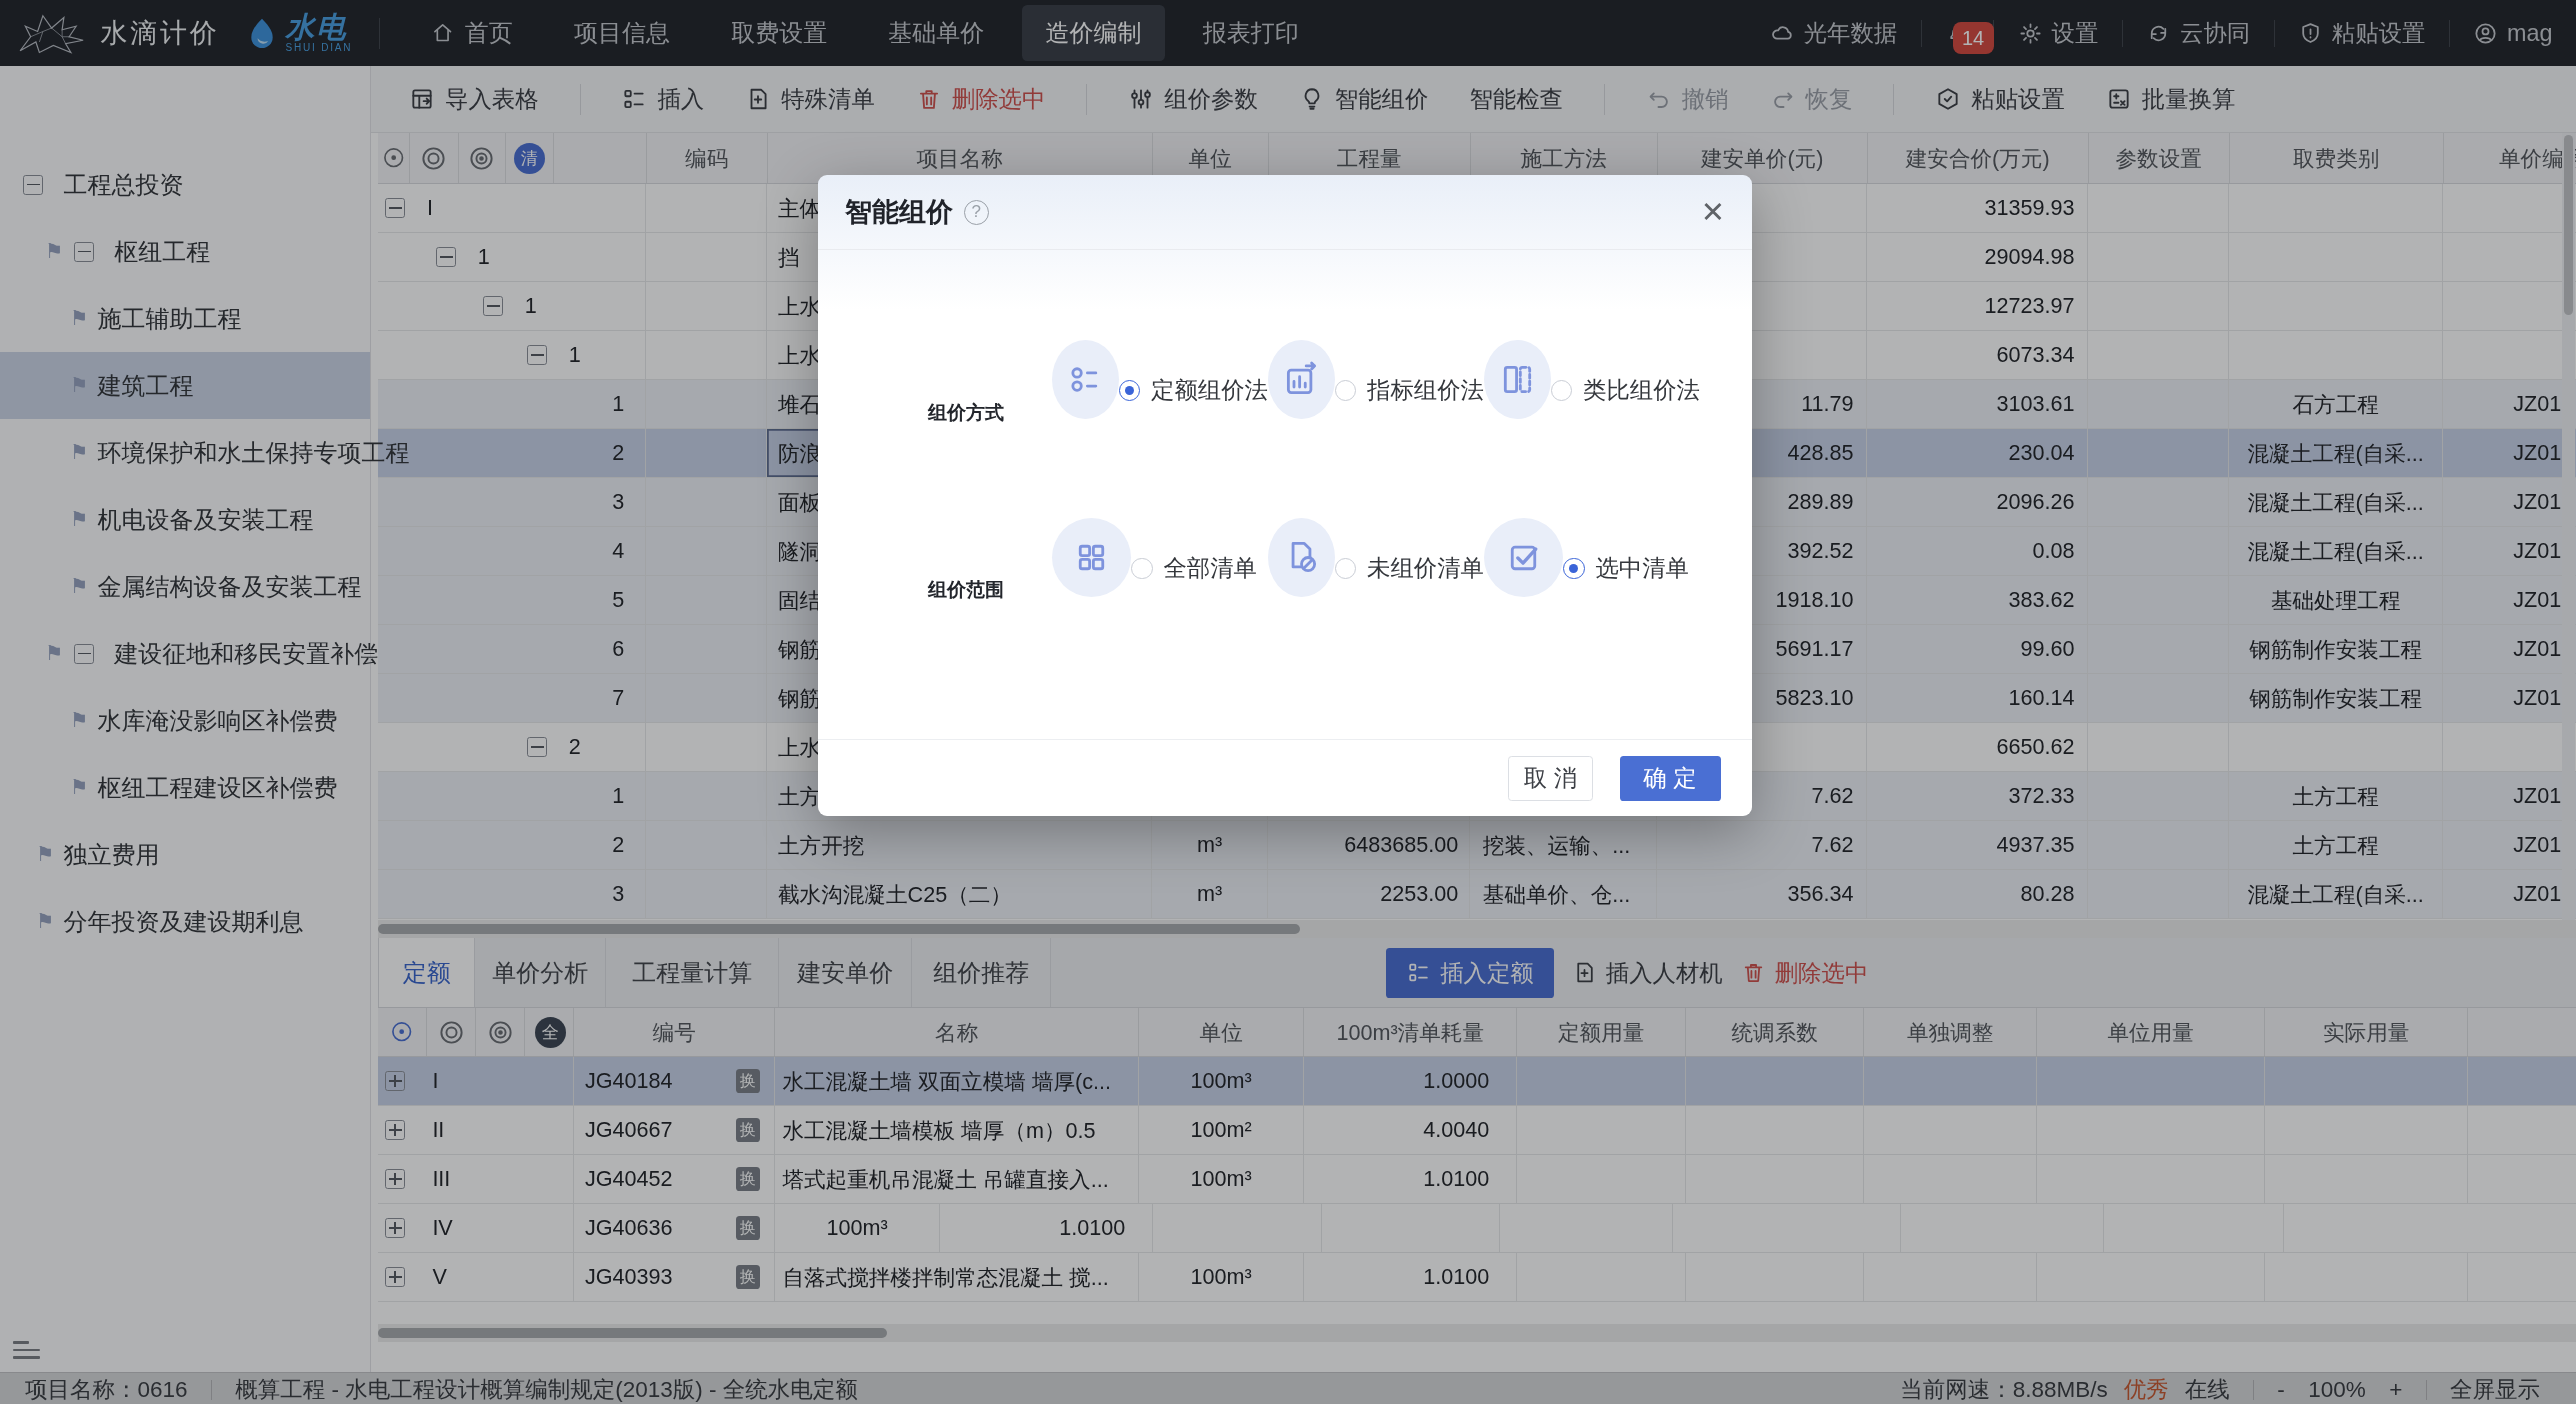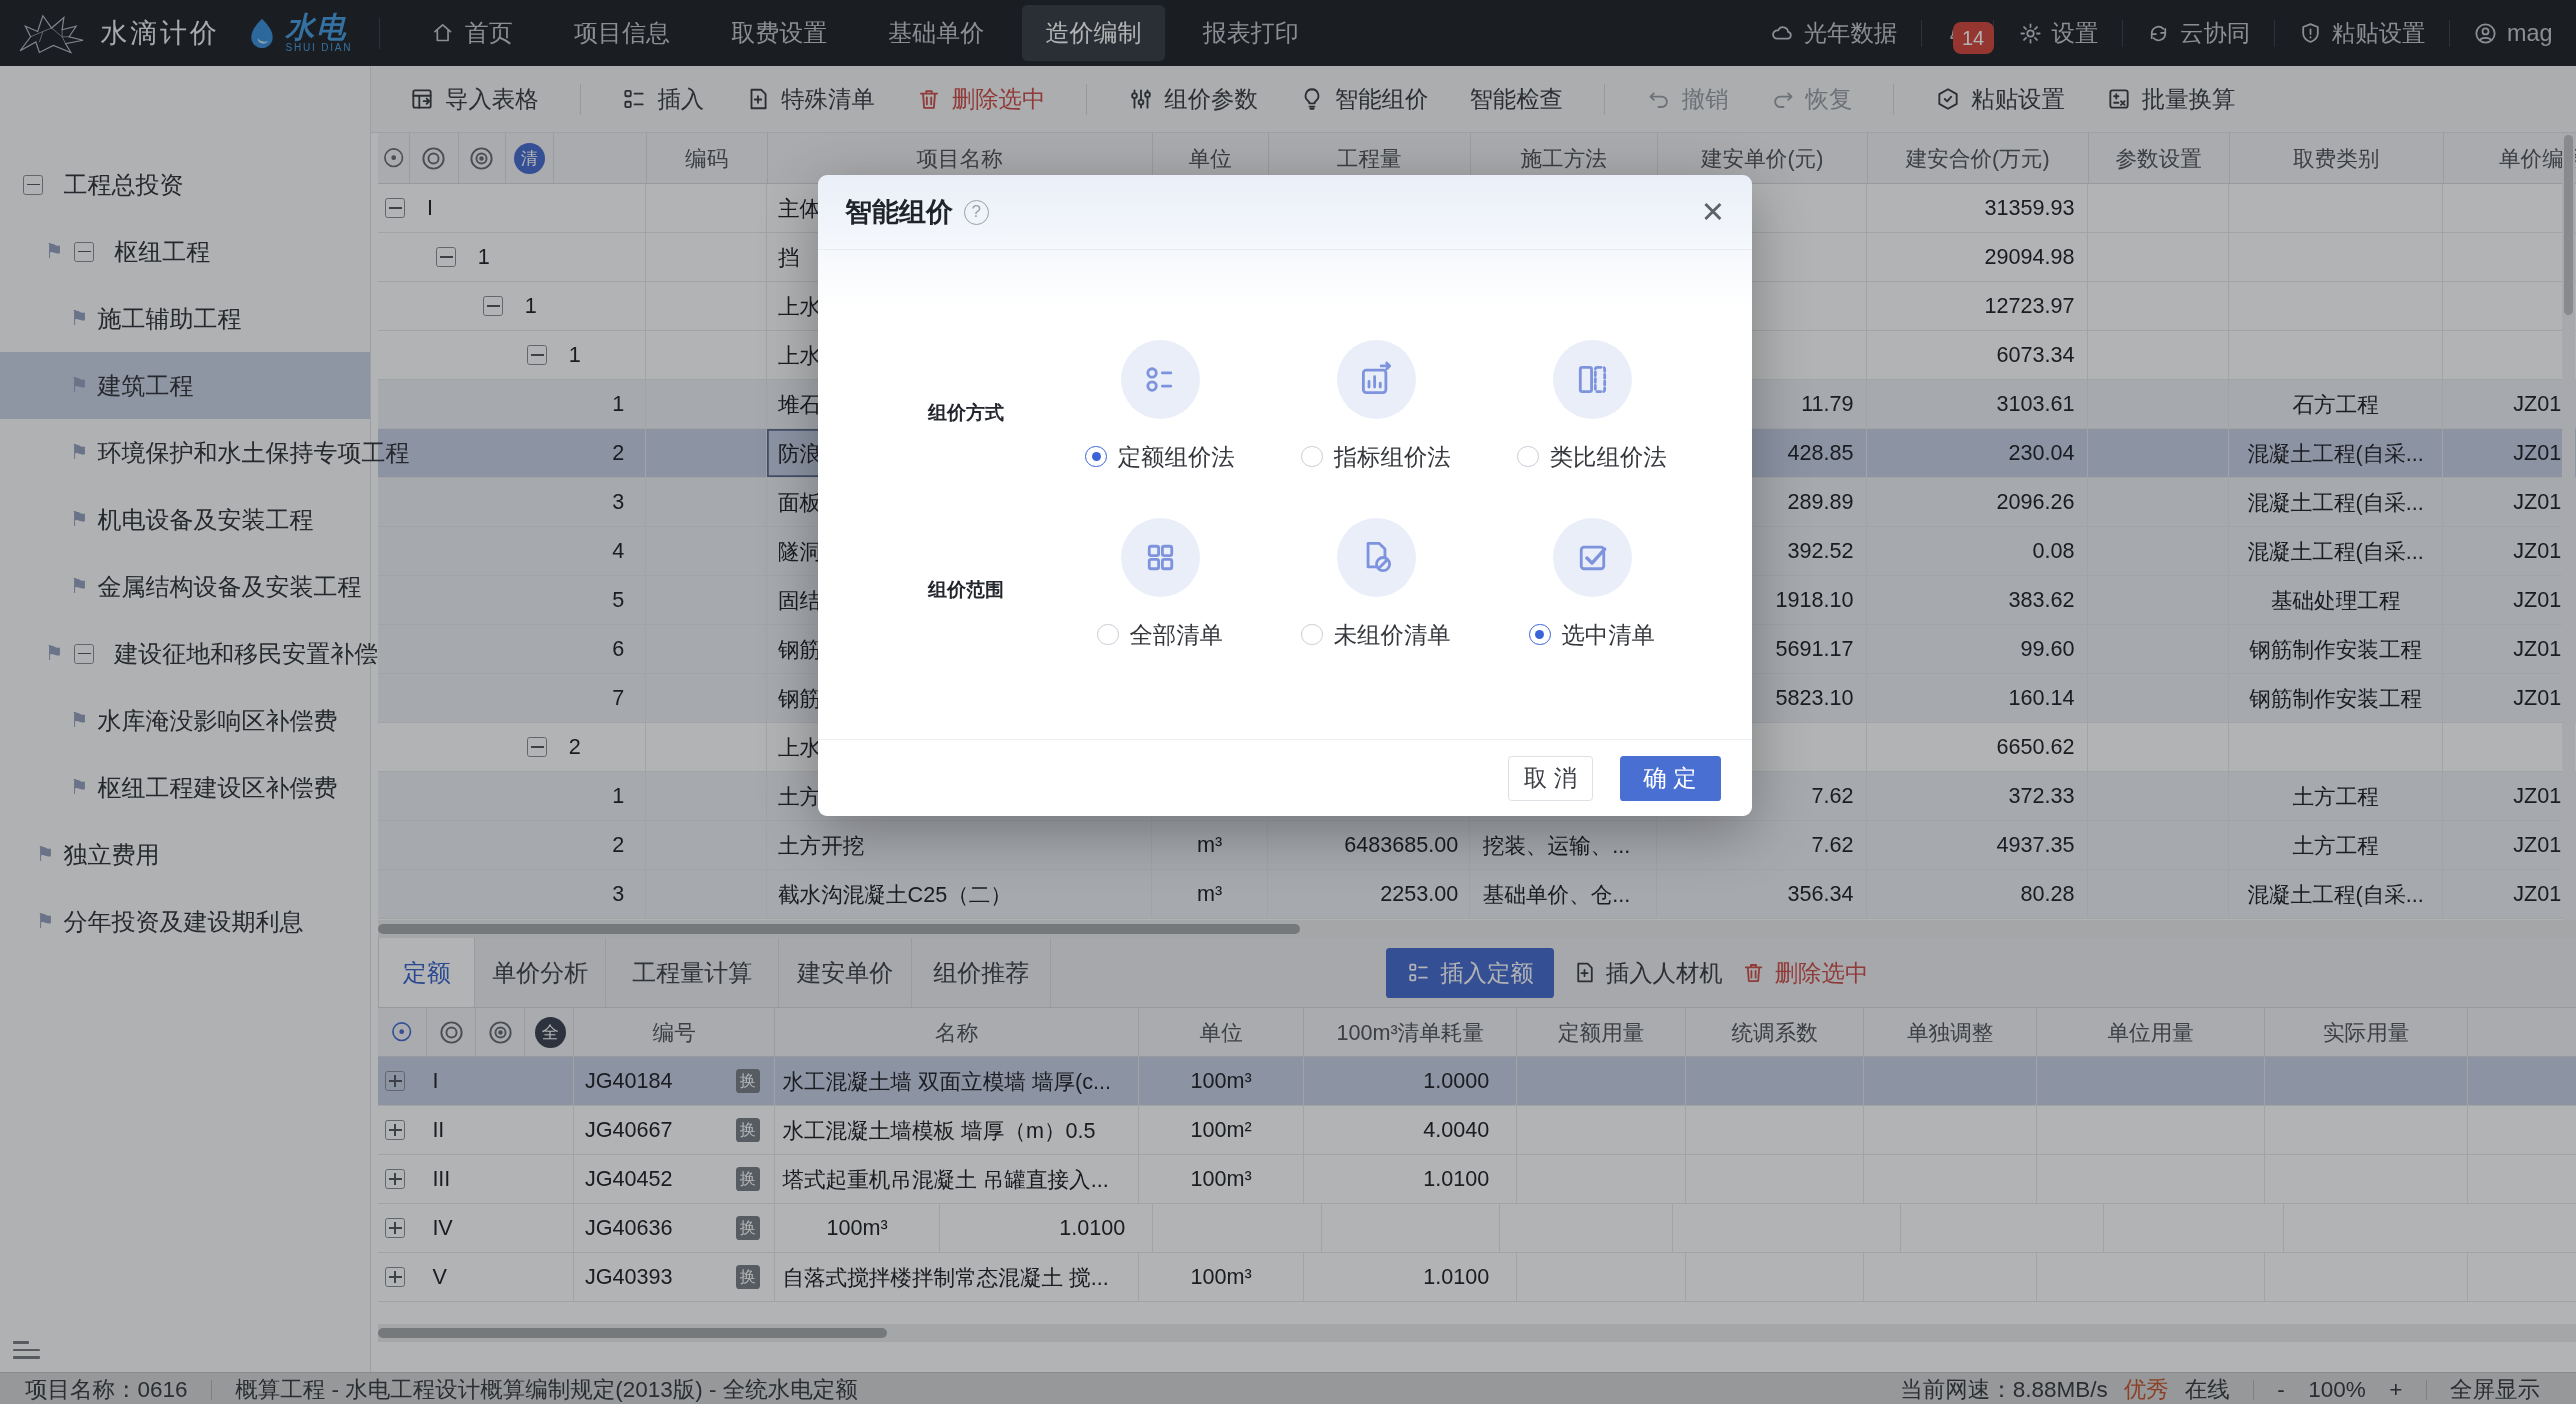--- a/index.html
+++ b/index.html
@@ -101,21 +101,21 @@
   .overlay{position:absolute;inset:0;background:rgba(8,10,14,0.31);z-index:40;}
   .modal{position:absolute;left:818px;top:175px;width:934px;height:641px;border-radius:9px;z-index:50;
          background:linear-gradient(180deg,#e9eff8 0%,#ffffff 135px);box-shadow:0 16px 58px rgba(0,0,0,0.30);}
   .modal-head{height:74px;display:flex;align-items:center;padding:0 27px;border-bottom:0.9px solid #e9ebef;}
   .modal-title{font-size:27px;font-weight:bold;color:#20232a;}
   .help{width:25px;height:25px;border:1.8px solid #9aa0a8;border-radius:50%;color:#9aa0a8;font-size:17px;
         display:flex;align-items:center;justify-content:center;margin-left:10.8px;box-sizing:border-box;}
   .close{margin-left:auto;font-size:29px;color:#5f6368;line-height:1;}
   .m-label{position:absolute;left:110px;font-size:19px;font-weight:bold;color:#23262c;}
   .m-opts{position:absolute;left:234px;display:flex;}
-  .m-opt{width:216px;display:flex;flex-direction:column;align-items:center;}
+  .m-opt{width:216px;display:flex;flex-direction:row;align-items:center;}
   .opt-circle{width:79px;height:79px;border-radius:50%;background:#e9eef9;display:flex;align-items:center;
               justify-content:center;color:#7e93dd;}
   .opt-circle svg{width:45px;height:45px;}
   .opt-radio{margin-top:21.6px;display:flex;align-items:center;gap:10.8px;font-size:23.4px;color:#34373c;white-space:nowrap;}
   .rdo{width:21.6px;height:21.6px;border-radius:50%;border:1.8px solid #c9cdd5;background:#fff;box-sizing:border-box;
        position:relative;flex:none;}
   .rdo.checked{border-color:#3a64d8;}
   .rdo.checked::after{content:"";position:absolute;left:50%;top:50%;width:9px;height:9px;margin:-4.5px 0 0 -4.5px;
        border-radius:50%;background:#3a64d8;}
   .m-foot{position:absolute;left:0;right:0;top:564px;height:77px;border-top:0.9px solid #eceef1;display:flex;

